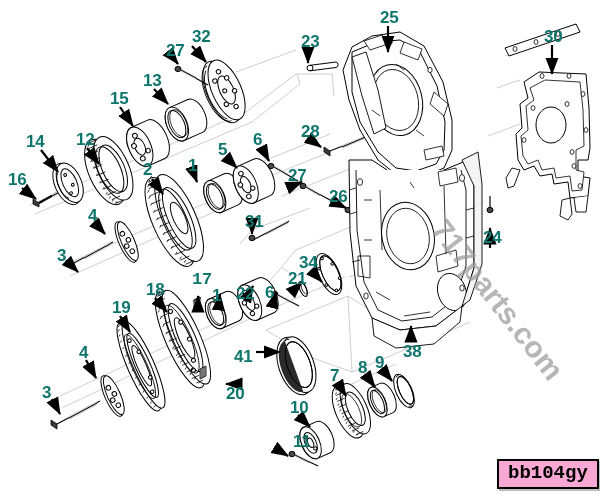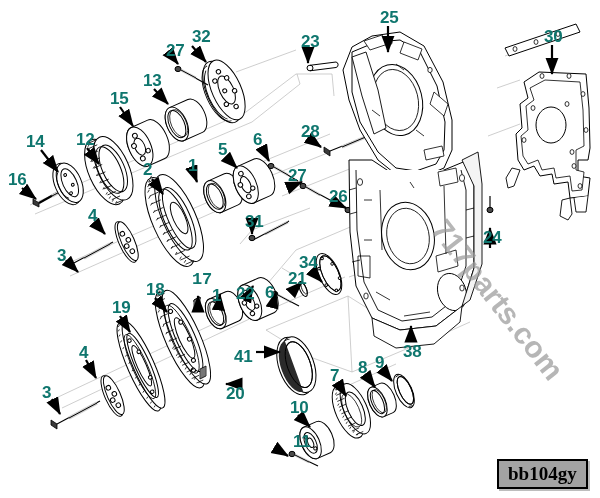--- a/index.html
+++ b/index.html
@@ -38,22 +38,22 @@
     font-size: 17px;
     color: #0f766e;
     line-height: 1;
     white-space: nowrap;
     pointer-events: auto;
     letter-spacing: -0.3px;
   }
   #idbadge {
     position: absolute;
     border: 2px solid #000000;
-    background: #a3a3a3;
-    font-family: Liberation Serif, serif;
+    background: #f9a8d4;
+    font-family: Liberation Mono, monospace;
     font-weight: bold;
     font-size: 19px;
     color: #000000;
     padding: 3px 9px 4px 9px;
     line-height: 1;
     box-shadow: 2px 2px 0 #bdbdbd;
   }
   .wm {
     font-family: "Liberation Sans", sans-serif;
     font-weight: bold;

